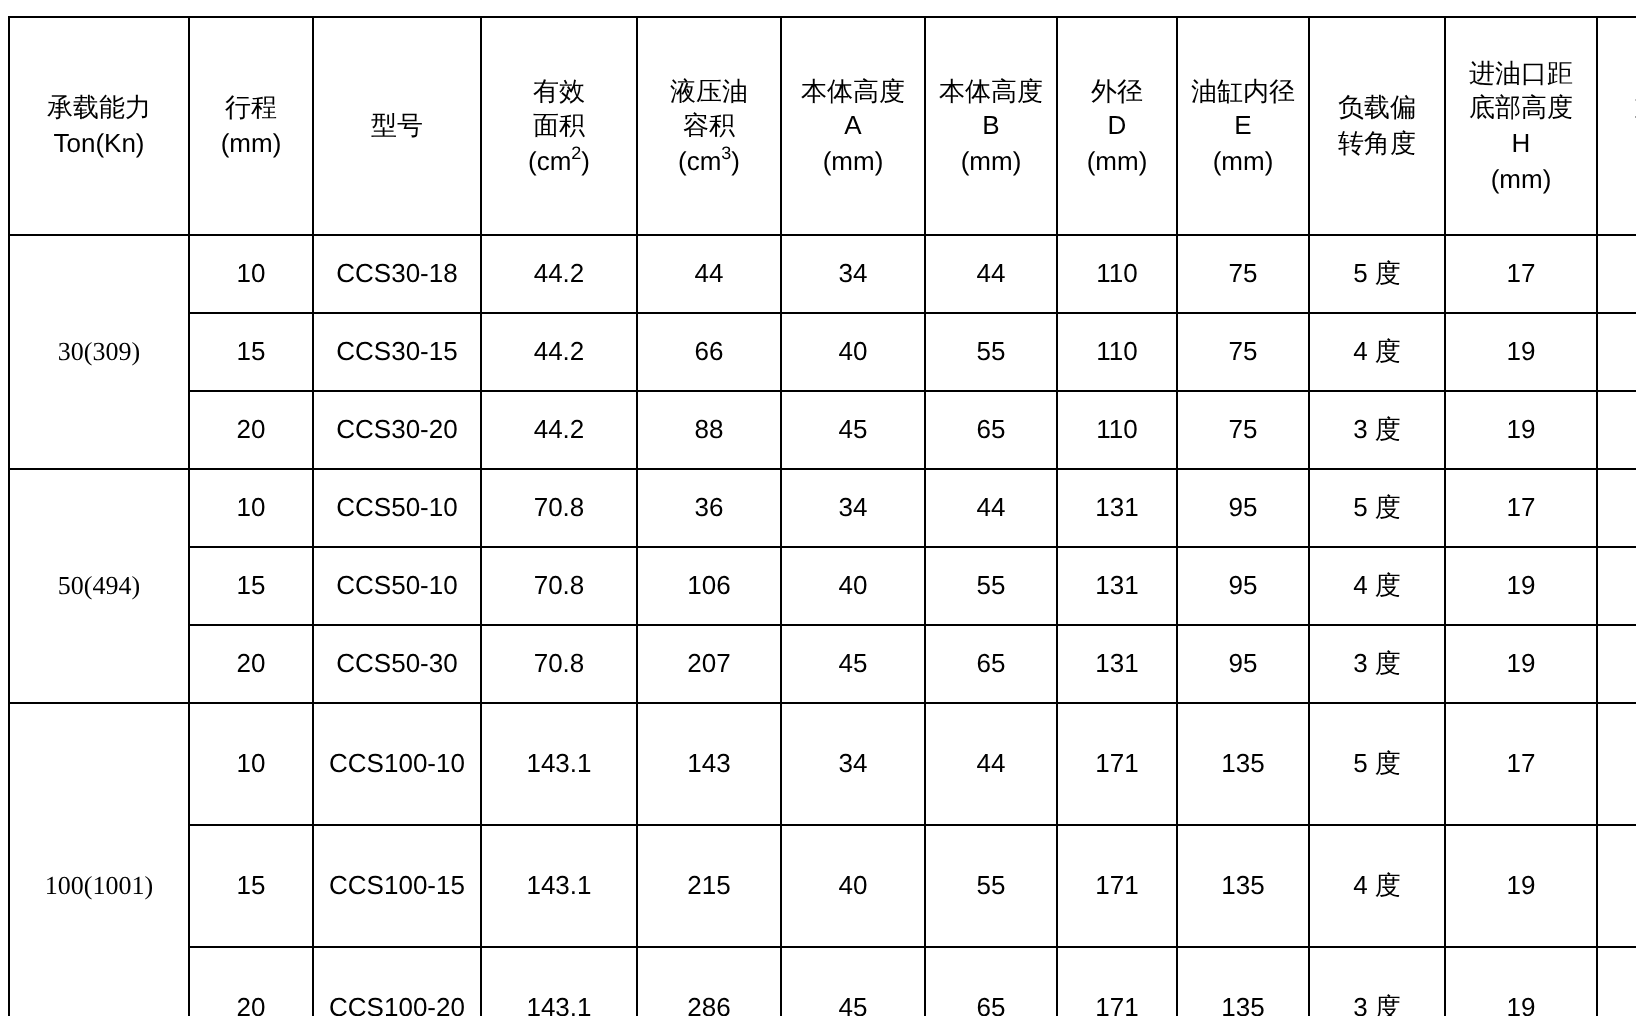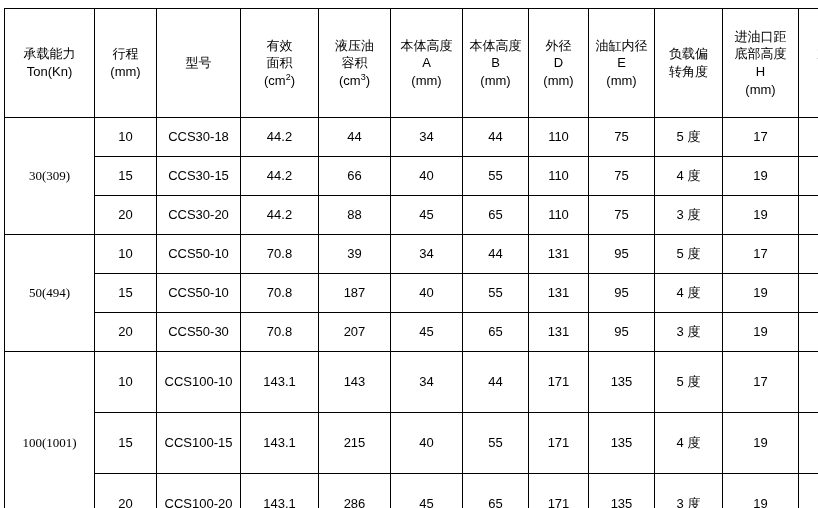--- a/index.html
+++ b/index.html
@@ -195,34 +195,34 @@
         <td>3 度</td>
         <td>19</td>
         <td>3.4</td>
       </tr>
 
       <tr>
         <td class="grp" rowspan="3">50(494)</td>
         <td>10</td>
         <td class="model">CCS50-10</td>
         <td>70.8</td>
-        <td>39</td>
+        <td>36</td>
         <td>34</td>
         <td>44</td>
         <td>131</td>
         <td>95</td>
         <td>5 度</td>
         <td>17</td>
         <td>4.1</td>
       </tr>
       <tr>
         <td>15</td>
         <td class="model">CCS50-10</td>
         <td>70.8</td>
-        <td>187</td>
+        <td>106</td>
         <td>40</td>
         <td>55</td>
         <td>131</td>
         <td>95</td>
         <td>4 度</td>
         <td>19</td>
         <td>4.8</td>
       </tr>
       <tr>
         <td>20</td>

